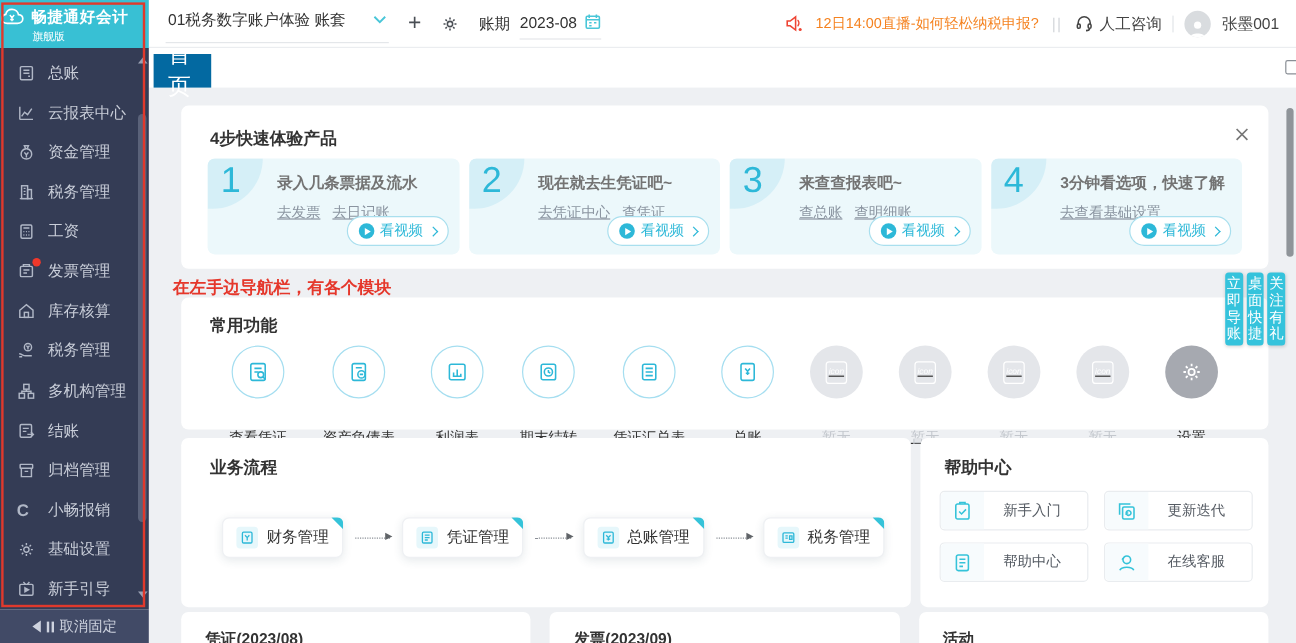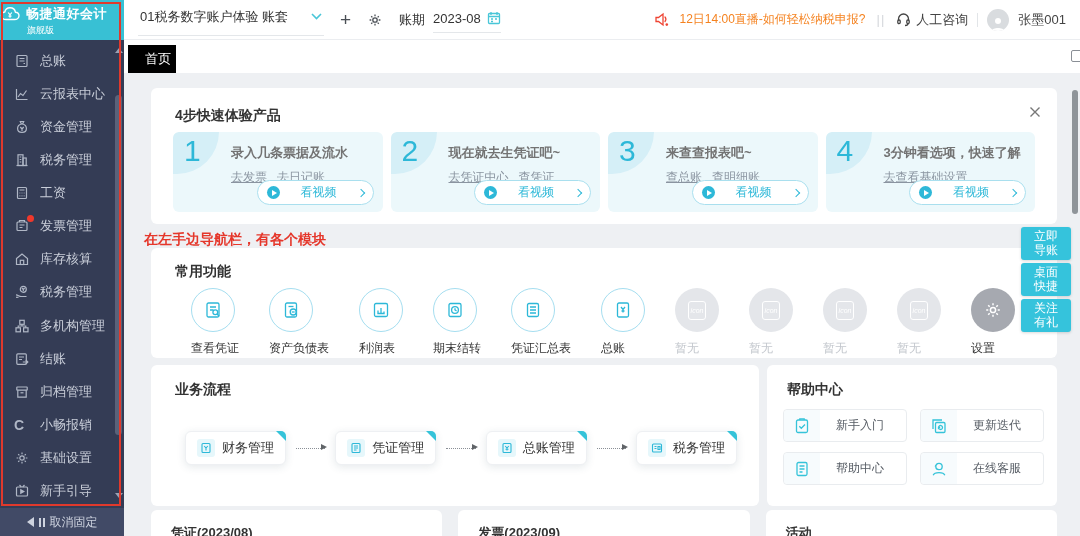--- a/index.html
+++ b/index.html
@@ -40,52 +40,52 @@
   .sb-arrow.down { bottom:10px; border-top:5px solid #9aa1b3; }
   .sb-thumb { position:absolute; left:115px; top:55px; width:7px; height:340px; background:#5a6279; border-radius:4px; }
   .unpin-bar { position:absolute; left:0; top:508px; width:124px; height:28px; background:#414a66; color:#ced3df; font-size:12px; display:flex; align-items:center; justify-content:center; gap:5px; z-index:4; cursor:pointer; }
   .unpin-tri { width:0; height:0; border-top:5px solid transparent; border-bottom:5px solid transparent; border-right:7px solid #ced3df; }
   .unpin-bars { display:flex; gap:2px; }
   .unpin-bars i { width:2px; height:9px; background:#ced3df; }
   .red-outline { position:absolute; left:1px; top:2px; width:120px; height:504px; border:2px solid #e0392c; z-index:60; pointer-events:none; }
 
   
   .tabbar { position:absolute; left:124px; top:40px; width:956px; height:33px; background:#fff; z-index:3; }
-  .tab-home { position:absolute; left:4px; top:5px; width:48px; height:28px; background:#000000; color:#fff; font-size:13px; display:flex; align-items:center; justify-content:center; cursor:pointer;padding-left:12px; }
+  .tab-home { position:absolute; left:4px; top:5px; width:48px; height:28px; background:#0369a1; color:#fff; font-size:19px; display:flex; align-items:center; justify-content:center; cursor:pointer;padding-left:12px; }
   .panel-toggle { position:absolute; right:-4px; top:10px; width:13px; height:12px; border:1.5px solid #8a8f96; border-radius:2px; }
 
   
   .content { position:absolute; left:135px; top:73px; width:956px; height:480px; }
   .card { position:absolute; background:#fff; border-radius:6px; }
   .card-title { font-size:14px; font-weight:bold; color:#333; }
 
   
   #quick-card { left:16px; top:15px; width:906px; height:136px; }
   #quick-card .card-title { position:absolute; left:24px; top:19px; }
   .close-btn { position:absolute; right:16px; top:18px; width:12px; height:12px; color:#777; cursor:pointer; }
   .steps-row { position:absolute; left:22px; right:22px; top:44px; bottom:12px; display:flex; gap:8px; }
   .step { flex:1; background:#ecf8fb; border-radius:6px; position:relative; padding:9px 10px 8px 58px; overflow:hidden; }
   .step-blob { position:absolute; left:0; top:0; width:46px; height:42px; background:#d5eff7; border-radius:6px 0 46px 0; }
   .step-num { position:absolute; left:11px; top:2px; font-size:30px; font-weight:400; color:#2db8d8; }
   .step-title { font-size:13px; font-weight:bold; color:#737373; margin-top:3px; white-space:nowrap; }
   .step-links { margin-top:7px; font-size:12px; color:#8a94a0; display:flex; gap:10px; }
   .step-links span { text-decoration:underline; cursor:pointer; }
-  .video-btn { position:absolute; right:9px; bottom:7px; display:flex; align-items:center; gap:21px; border:1px solid #a9dfee; background:#fff; border-radius:999px; padding:3px 9px; color:#2db8d8; font-size:12px; cursor:pointer; }
+  .video-btn { position:absolute; right:9px; bottom:7px; display:flex; align-items:center; gap:5px; border:1px solid #a9dfee; background:#fff; border-radius:999px; padding:3px 9px; color:#2db8d8; font-size:12px; cursor:pointer; }
   .play-ic { width:13px; height:13px; border-radius:50%; background:#2db8d8; position:relative; }
   .play-ic::after { content:''; position:absolute; left:5px; top:3.5px; border-left:5px solid #fff; border-top:3px solid transparent; border-bottom:3px solid transparent; }
   .chev { width:6px; height:6px; border-top:1.5px solid #2db8d8; border-right:1.5px solid #2db8d8; transform:rotate(45deg); }
 
   
   .annot { position:absolute; left:9px; top:158px; font-size:14px; font-weight:bold; color:#e5372b; z-index:20; }
 
   
   #common-card { left:16px; top:175px; width:906px; height:110px; }
   #common-card .card-title { position:absolute; left:24px; top:15px; }
   .cf-row { position:absolute; left:40px; right:42px; top:40px; display:flex; justify-content:space-between; }
-  .cf-item { display:flex; flex-direction:column; gap:8px; cursor:pointer; }
+  .cf-item { display:flex; flex-direction:column; align-items:center; gap:24px; cursor:pointer;text-decoration:underline; }
   .cf-circle { width:44px; height:44px; border-radius:50%; border:1px solid #a5def0; color:#2db8d8; display:flex; align-items:center; justify-content:center; background:#fff; }
   .cf-label { font-size:12px; color:#333; white-space:nowrap; }
   .cf-item.disabled .cf-circle { background:#e4e6ea; border:none; color:#fff; }
   .cf-item.disabled .cf-label { color:#c3c7cd; }
   .icon-ph { border:1px solid #fff; border-radius:3px; font-size:7px; color:#fff; padding:5px 2px; font-style:italic; }
   .cf-item.settings .cf-circle { background:#a6a9b0; border:none; color:#fff; }
 
   
   #flow-card { left:16px; top:292px; width:608px; height:141px; }
   #flow-card .card-title { position:absolute; left:24px; top:16px; }
@@ -102,21 +102,21 @@
   .help-grid { position:absolute; left:16px; right:13px; top:44px; display:grid; grid-template-columns:1fr 1fr; gap:10px 13px; }
   .help-btn { height:33px; border:1px solid #e9ecef; border-radius:4px; background:#fff; display:flex; align-items:center; cursor:pointer; }
   .help-ic { width:36px; height:100%; display:flex; align-items:center; justify-content:center; color:#35c3d9; background:#f7fbfd; border-radius:4px 0 0 4px; }
   .help-label { flex:1; text-align:center; font-size:12px; color:#555b63; padding-right:6px; }
 
   
   .bottom-row { position:absolute; left:16px; top:437px; width:906px; height:70px; display:flex; gap:16px; }
   .b-card { flex:1; background:#fff; border-radius:6px 6px 0 0; padding:14px 20px; font-size:13px; font-weight:bold; color:#333; }
 
   
-  .floats { position:absolute; right:9px; top:227px; width:50px; display:flex; flex-direction:column; gap:3px; z-index:30; }
+  .floats { position:absolute; right:9px; top:227px; width:50px; display:flex; flex-direction:row; gap:3px; z-index:30; }
   .fbtn { background:#35c3dc; color:#fff; font-size:12px; line-height:14px; text-align:center; padding:2px 0 3px; border-radius:3px; cursor:pointer; box-shadow:0 1px 3px rgba(0,0,0,.15); }
   .fbtn span { display:block; }
   .v-thumb { position:absolute; right:2px; top:90px; width:6px; height:124px; background:#8f9499; border-radius:3px; z-index:40; }
 </style>
 </head>
 <body>
 
 <div class="header">
   <div class="logo">
     <div class="brand-row">

